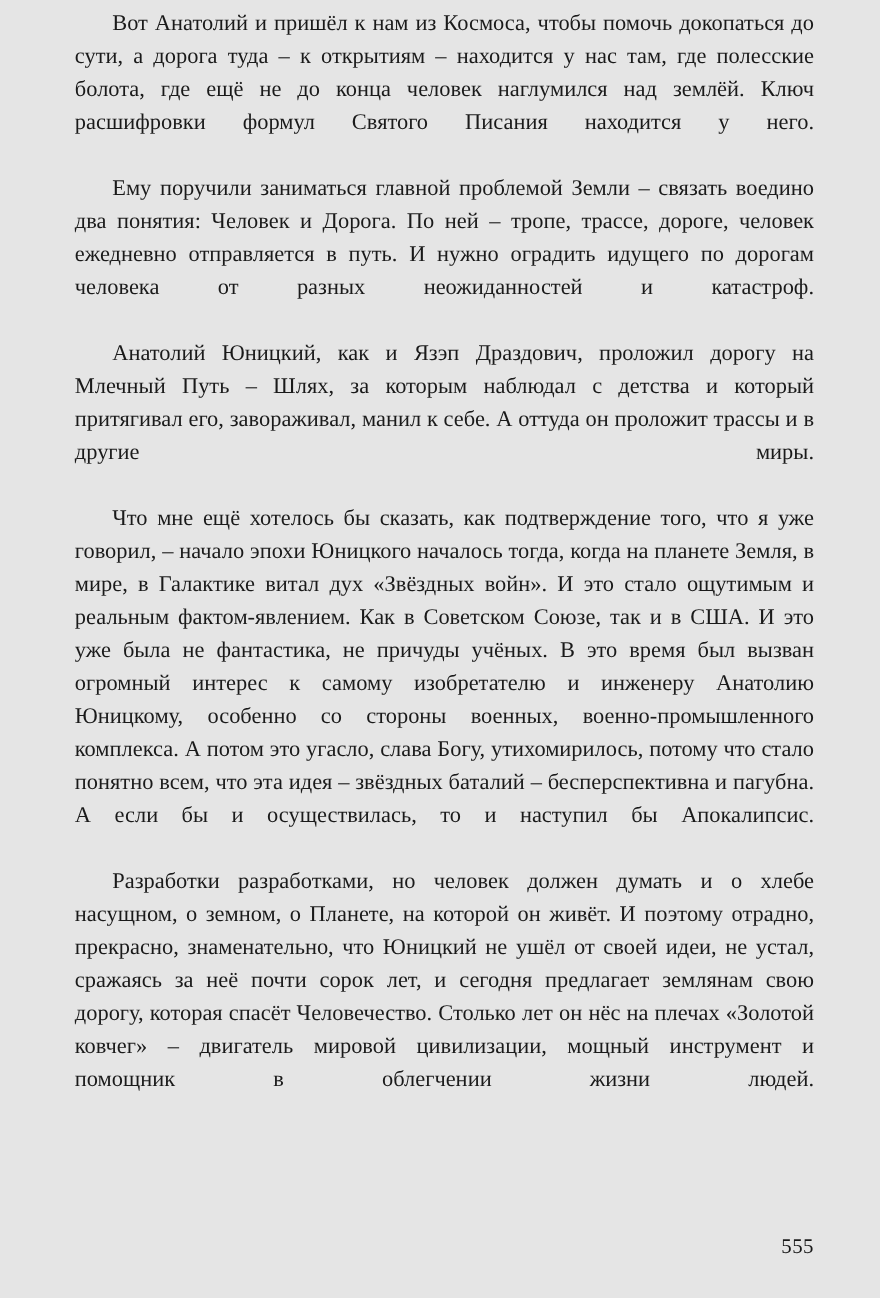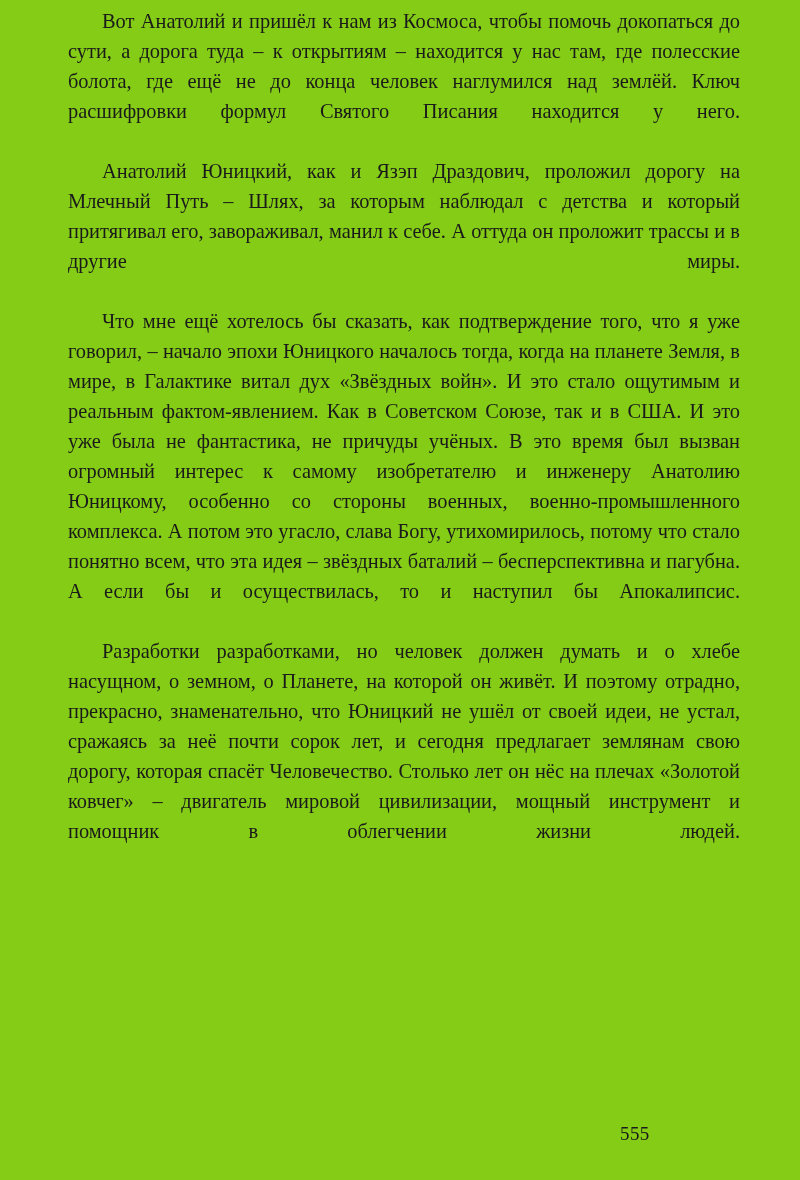--- a/index.html
+++ b/index.html
@@ -17,21 +17,21 @@
     color: #1a1a1a;
     -webkit-font-smoothing: antialiased;
   }
 
   .page {
     position: absolute;
     left: 0;
     top: 0;
     width: 800px;
     height: 1180px;
-    background: #84cc16;
+    background: #e5e5e5;
   }
 
   .text-column {
     position: absolute;
     left: 68px;
     top: 6px;
     width: 672px;
   }
 
   .para {
@@ -50,35 +50,37 @@
     content: "";
     display: inline-block;
     width: 100%;
   }
 
   .page-number {
     position: absolute;
     right: 60px;
     top: 1123px;
     width: 120px;
+    text-align: right;
     font-size: 19px;
     line-height: 22px;
     letter-spacing: 0.4px;
     color: #1a1a1a;
   }
 </style>
 </head>
 <body>
 
 <div class="page">
 
   <div class="text-column">
 
     <p class="para">Вот Анатолий и пришёл к нам из Космоса, чтобы помочь докопаться до сути, а дорога туда – к открытиям – находится у нас там, где полесские болота, где ещё не до конца человек наглумился над землёй. Ключ расшифровки формул Святого Писания находится у него.</p>
 
+    <p class="para">Ему поручили заниматься главной проблемой Земли – связать воедино два понятия: Человек и Дорога. По ней – тропе, трассе, дороге, человек ежедневно отправляется в путь. И нужно оградить идущего по дорогам человека от разных неожиданностей и катастроф.</p>
 
     <p class="para">Анатолий Юницкий, как и Язэп Драздович, проложил дорогу на Млечный Путь – Шлях, за которым  наблюдал с детства и который притягивал его, завораживал, манил к себе. А оттуда он проложит трассы и в другие миры.</p>
 
     <p class="para">Что мне ещё хотелось бы сказать, как подтверждение того, что я уже говорил, – начало эпохи Юницкого началось тогда, когда на планете Земля, в мире, в Галактике витал дух «Звёздных войн». И это стало ощутимым и реальным фактом-явлением. Как в Советском Союзе, так и в США. И это уже была не фантастика, не причуды учёных. В это время был вызван огромный интерес к самому изобретателю и инженеру Анатолию Юницкому, особенно со стороны военных, военно-промышленного комплекса. А потом это угасло, слава Богу, утихомирилось, потому что стало понятно всем, что эта идея – звёздных баталий – бесперспективна и пагубна. А если бы и осуществилась, то и наступил бы Апокалипсис.</p>
 
     <p class="para">Разработки разработками, но человек должен думать и о хлебе насущном, о земном, о Планете, на которой он живёт. И поэтому отрадно, прекрасно, знаменательно, что Юницкий не ушёл от своей идеи, не устал, сражаясь за неё почти сорок лет, и сегодня предлагает землянам свою дорогу, которая спасёт Человечество. Столько лет он нёс на плечах «Золотой ковчег» – двигатель мировой цивилизации, мощный инструмент и помощник в облегчении жизни людей.</p>
 
 
   </div>
 

